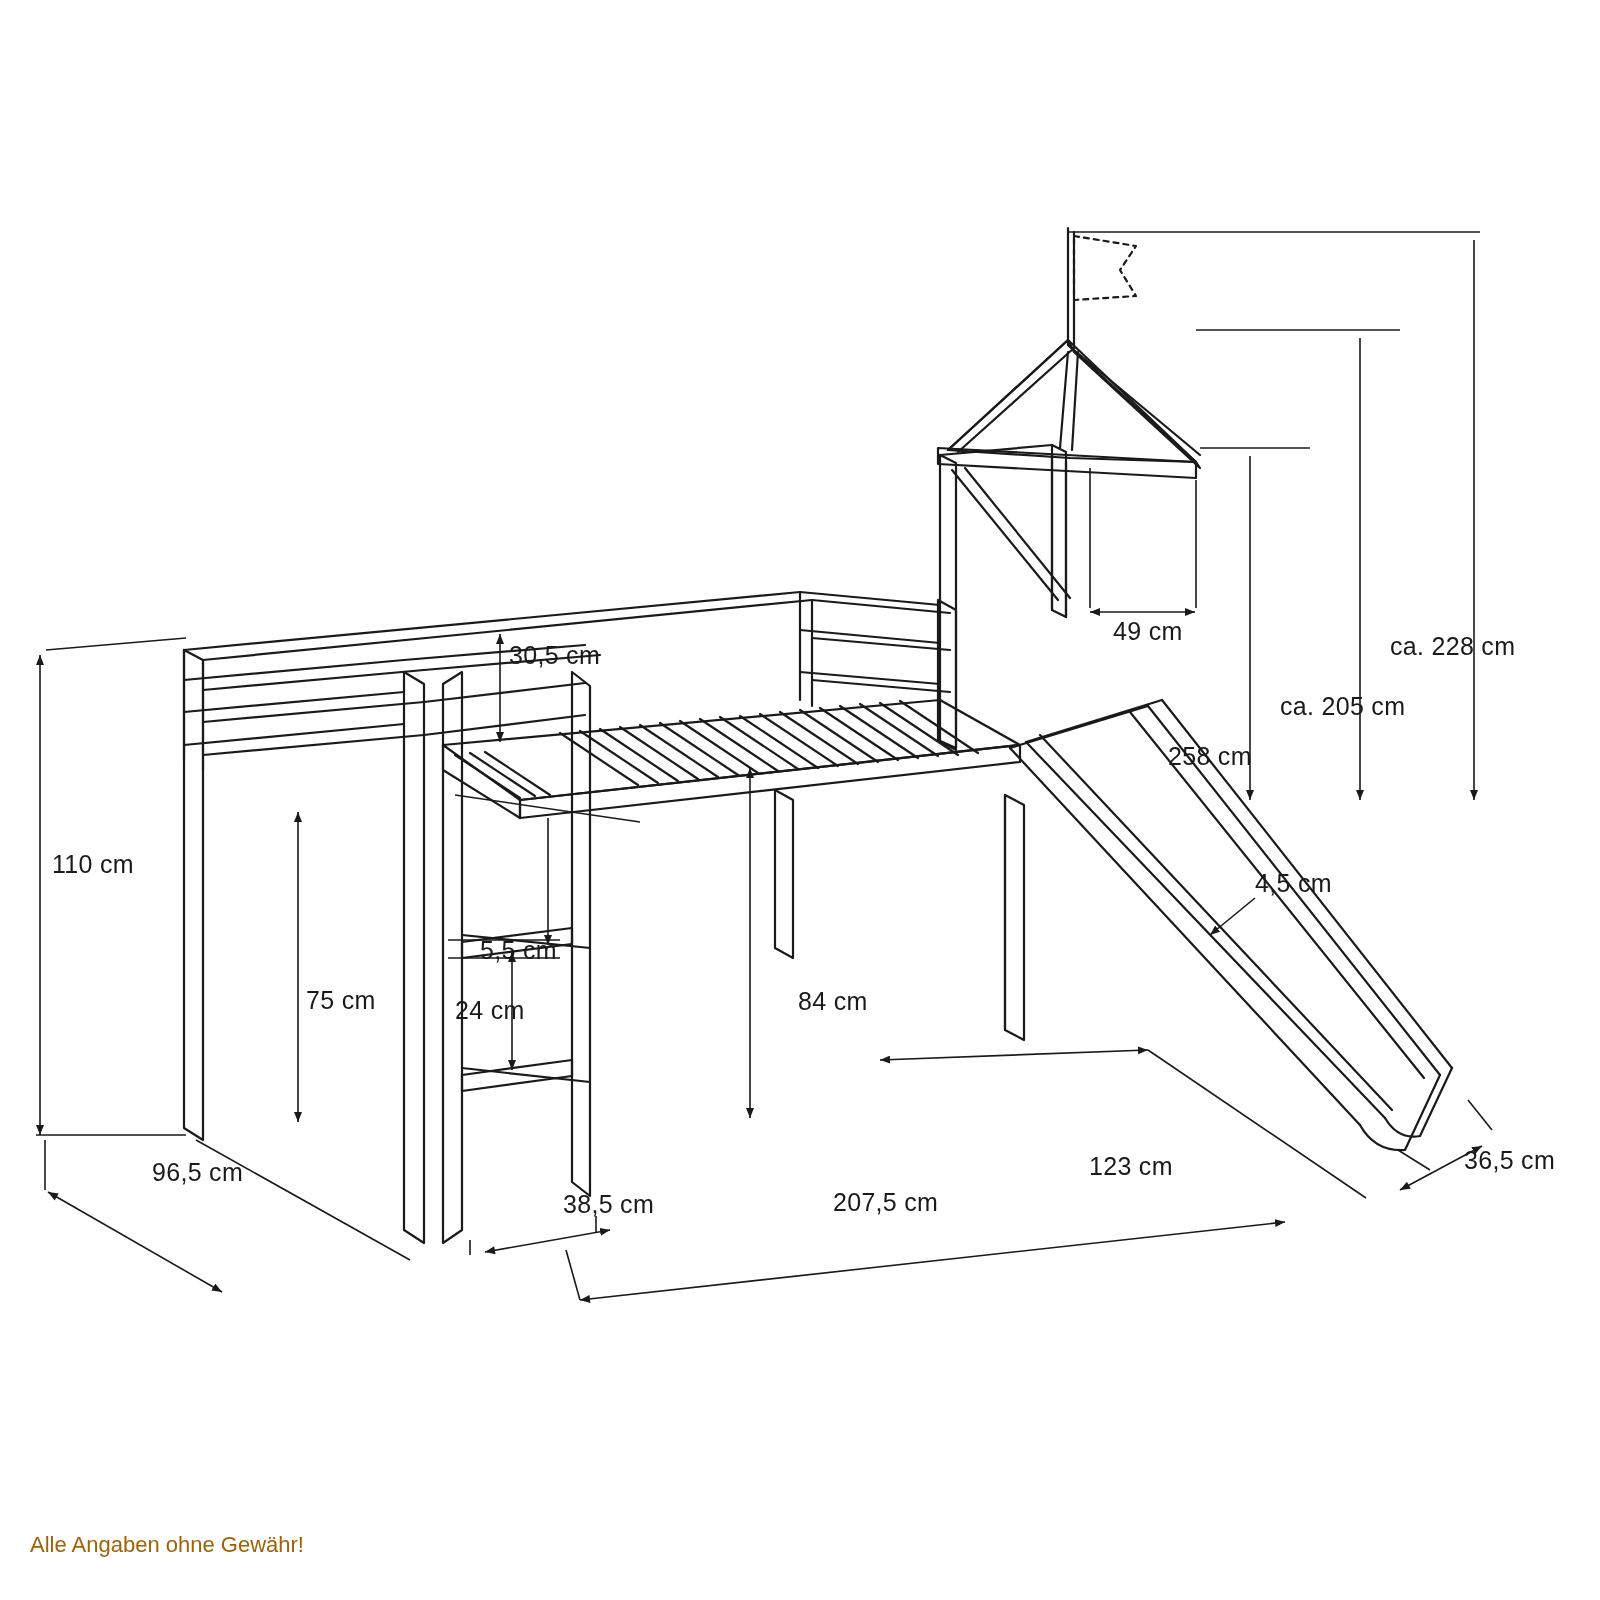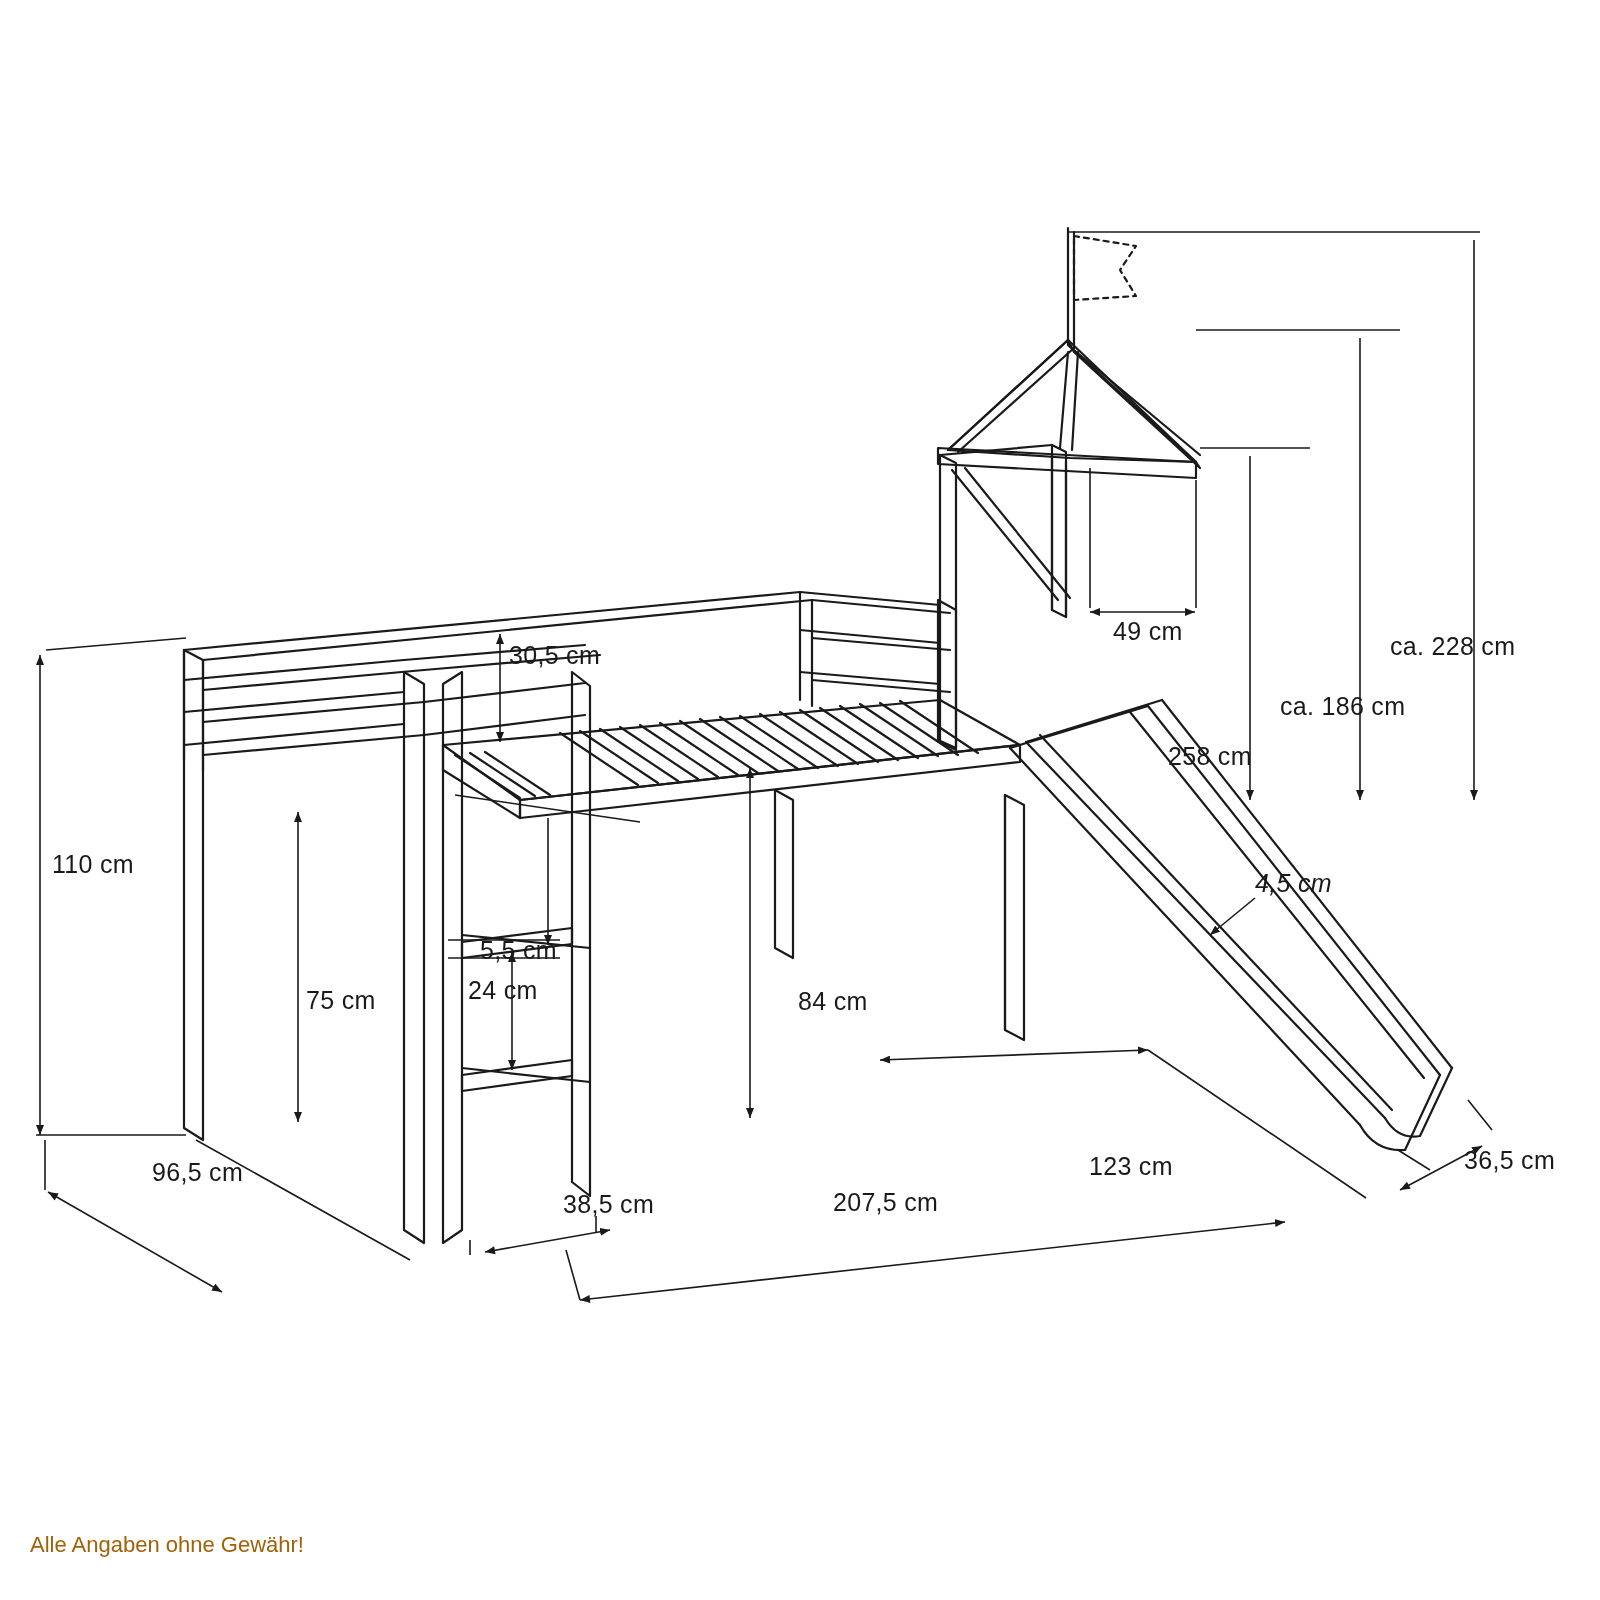--- a/index.html
+++ b/index.html
@@ -232,28 +232,28 @@
       <path d="M1398 1150 L1430 1170"></path>
       <path d="M1468 1100 L1492 1130"></path>
 
       <path d="M455 795 L640 822"></path>
     </g>
   </svg>
 
   <div class="dim-label" style="left:509px; top:641px;">30,5 cm</div>
   <div class="dim-label" style="left:1113px; top:617px;">49 cm</div>
   <div class="dim-label" style="left:1390px; top:632px;">ca. 228 cm</div>
-  <div class="dim-label" style="left:1280px; top:692px;">ca. 186 cm</div>
+  <div class="dim-label" style="left:1280px; top:692px;">ca. 205 cm</div>
   <div class="dim-label" style="left:1168px; top:742px;">258 cm</div>
   <div class="dim-label" style="left:52px; top:850px;">110 cm</div>
   <div class="dim-label" style="left:306px; top:986px;">75 cm</div>
   <div class="dim-label" style="left:480px; top:936px;">5,5 cm</div>
-  <div class="dim-label" style="left:455px; top:976px;margin-left:13px;">24 cm</div>
+  <div class="dim-label" style="left:455px; top:996px;">24 cm</div>
   <div class="dim-label" style="left:757px; top:987px;margin-left:41px;">84 cm</div>
-  <div class="dim-label" style="left:1255px; top:869px;font-style:italic;">4,5 cm</div>
+  <div class="dim-label" style="left:1255px; top:869px;">4,5 cm</div>
   <div class="dim-label" style="left:152px; top:1158px;">96,5 cm</div>
   <div class="dim-label" style="left:563px; top:1190px;">38,5 cm</div>
   <div class="dim-label" style="left:833px; top:1188px;">207,5 cm</div>
   <div class="dim-label" style="left:1089px; top:1152px;">123 cm</div>
   <div class="dim-label" style="left:1464px; top:1146px;">36,5 cm</div>
 
   <div class="footnote">Alle Angaben ohne Gewähr!</div>
 
 </div>
 

